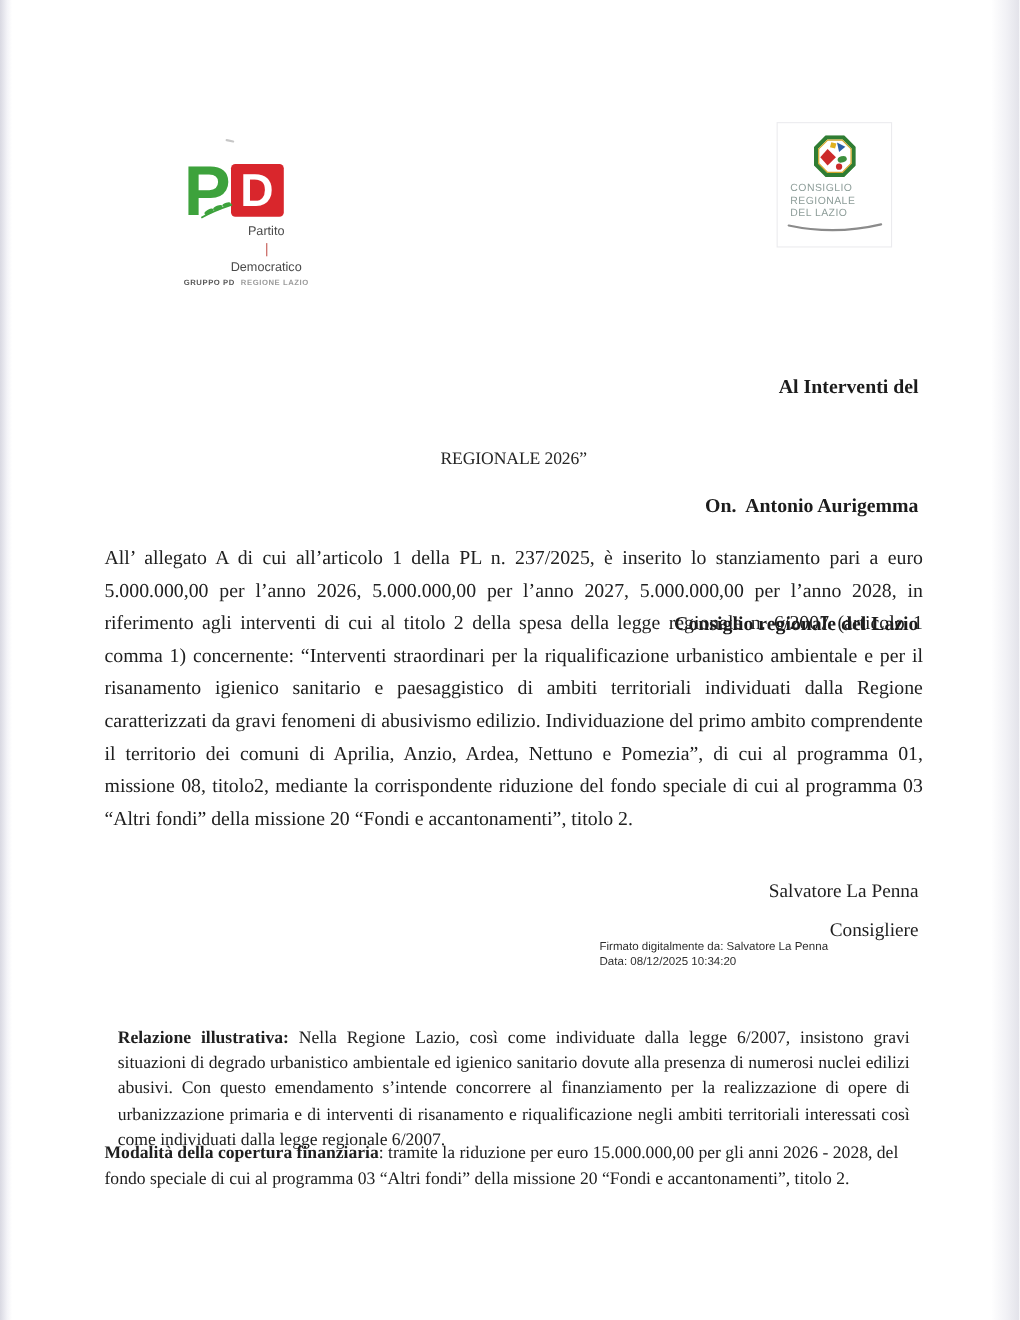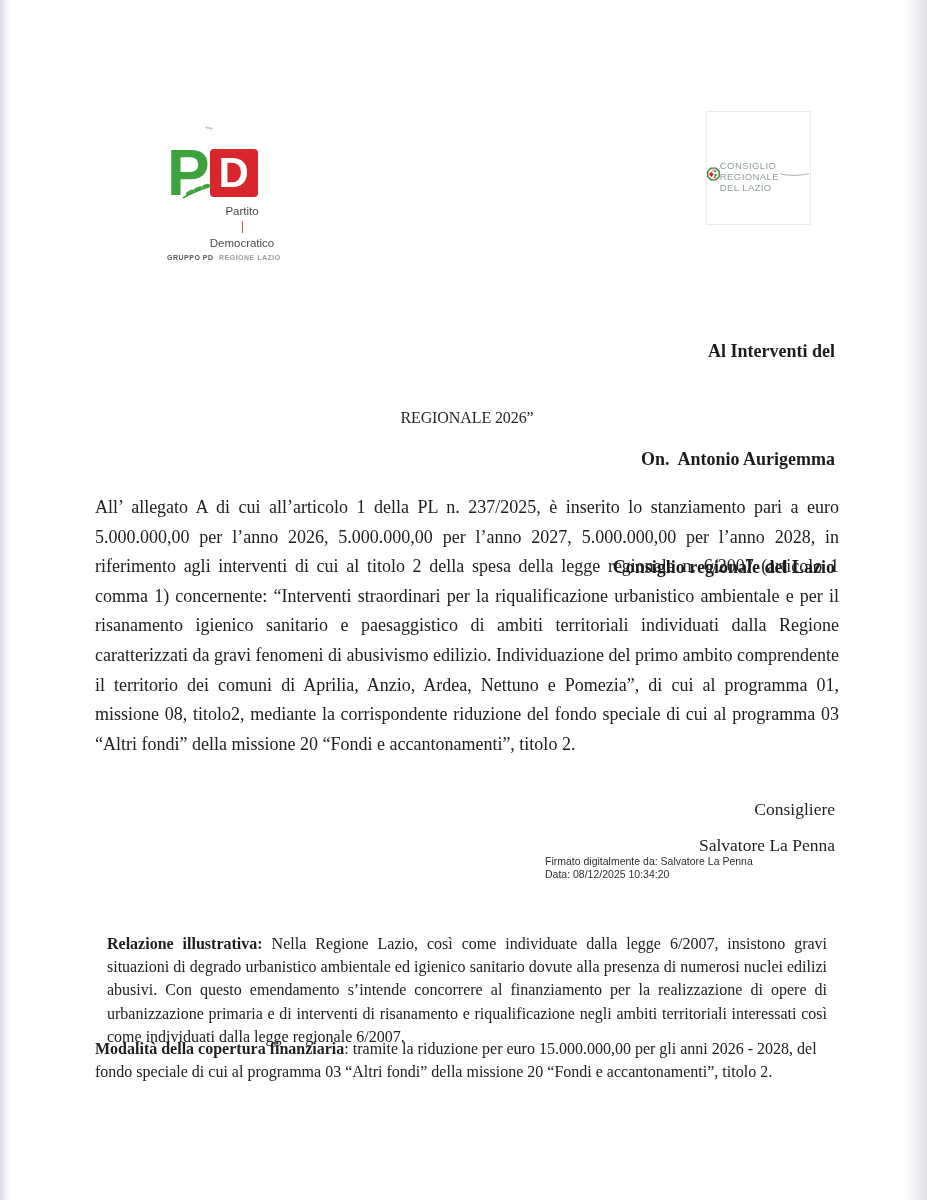--- a/index.html
+++ b/index.html
@@ -51,21 +51,21 @@
     margin-top: 5px; font-family: "Liberation Sans", sans-serif;
     font-size: 7px; font-weight: bold; letter-spacing: .5px; white-space: nowrap;
   }
   .pd-sub-strong { color: #565656; }
   .pd-sub-light { color: #9b9b9b; margin-left: 3px; }
 
   
   .council-logo {
     position: absolute; left: 707px; top: 112px; width: 103px; height: 112px;
     background: #ffffff; box-shadow: 0 0 0 1px rgba(110,110,135,.14);
-    display: flex; flex-direction: row; align-items: center; padding-top: 11px;
+    display: flex; flex-direction: column; align-items: center; padding-top: 11px;
     box-sizing: border-box;
   }
   .council-text {
     margin-top: 5px; width: 80px; text-align: left;
     font-family: "Liberation Sans", sans-serif; font-size: 9.5px; line-height: 11px;
     color: #8d9d99; letter-spacing: .4px;
   }
   .council-swoosh { margin-top: 3px; }
 
   
@@ -168,22 +168,22 @@
     <div>Consiglio regionale del Lazio</div>
   </div>
 
   <div class="doc-title">
     <div>REGIONALE 2026”</div>
   </div>
 
   <p class="body-text">All’ allegato A di cui all’articolo 1 della PL n. 237/2025, è inserito lo stanziamento pari a euro 5.000.000,00 per l’anno 2026, 5.000.000,00 per l’anno 2027, 5.000.000,00 per l’anno 2028, in riferimento agli interventi di cui al titolo 2 della spesa della legge regionale n. 6/2007 (articolo 1 comma 1) concernente: “Interventi straordinari per la riqualificazione urbanistico ambientale e per il risanamento igienico sanitario e paesaggistico di ambiti territoriali individuati dalla Regione caratterizzati da gravi fenomeni di abusivismo edilizio. Individuazione del primo ambito comprendente il territorio dei comuni di Aprilia, Anzio, Ardea, Nettuno e Pomezia”, di cui al programma 01, missione 08, titolo2, mediante la corrispondente riduzione del fondo speciale di cui al programma 03 “Altri fondi” della missione 20 “Fondi e accantonamenti”, titolo 2.</p>
 
   <div class="signature">
+    <div>Salvatore La Penna</div>
     <div>Consigliere</div>
-    <div>Salvatore La Penna</div>
   </div>
 
   <div class="digital-signature">
     <div>Firmato digitalmente da: Salvatore La Penna</div>
     <div>Data: 08/12/2025 10:34:20</div>
   </div>
 
   <p class="relazione"><span class="lead">Relazione illustrativa:</span><span> Nella Regione Lazio, così come individuate dalla legge 6/2007, insistono gravi situazioni di degrado urbanistico ambientale ed igienico sanitario dovute alla presenza di numerosi nuclei edilizi abusivi. Con questo emendamento s’intende concorrere al finanziamento per la realizzazione di opere di urbanizzazione primaria e di interventi di risanamento e riqualificazione negli ambiti territoriali interessati così come individuati dalla legge regionale 6/2007.</span></p>
 
   <p class="copertura"><span class="lead">Modalità della copertura finanziaria</span><span>: tramite la riduzione per euro 15.000.000,00 per gli anni 2026 - 2028, del fondo speciale di cui al programma 03 “Altri fondi” della missione 20 “Fondi e accantonamenti”, titolo 2.</span></p>

